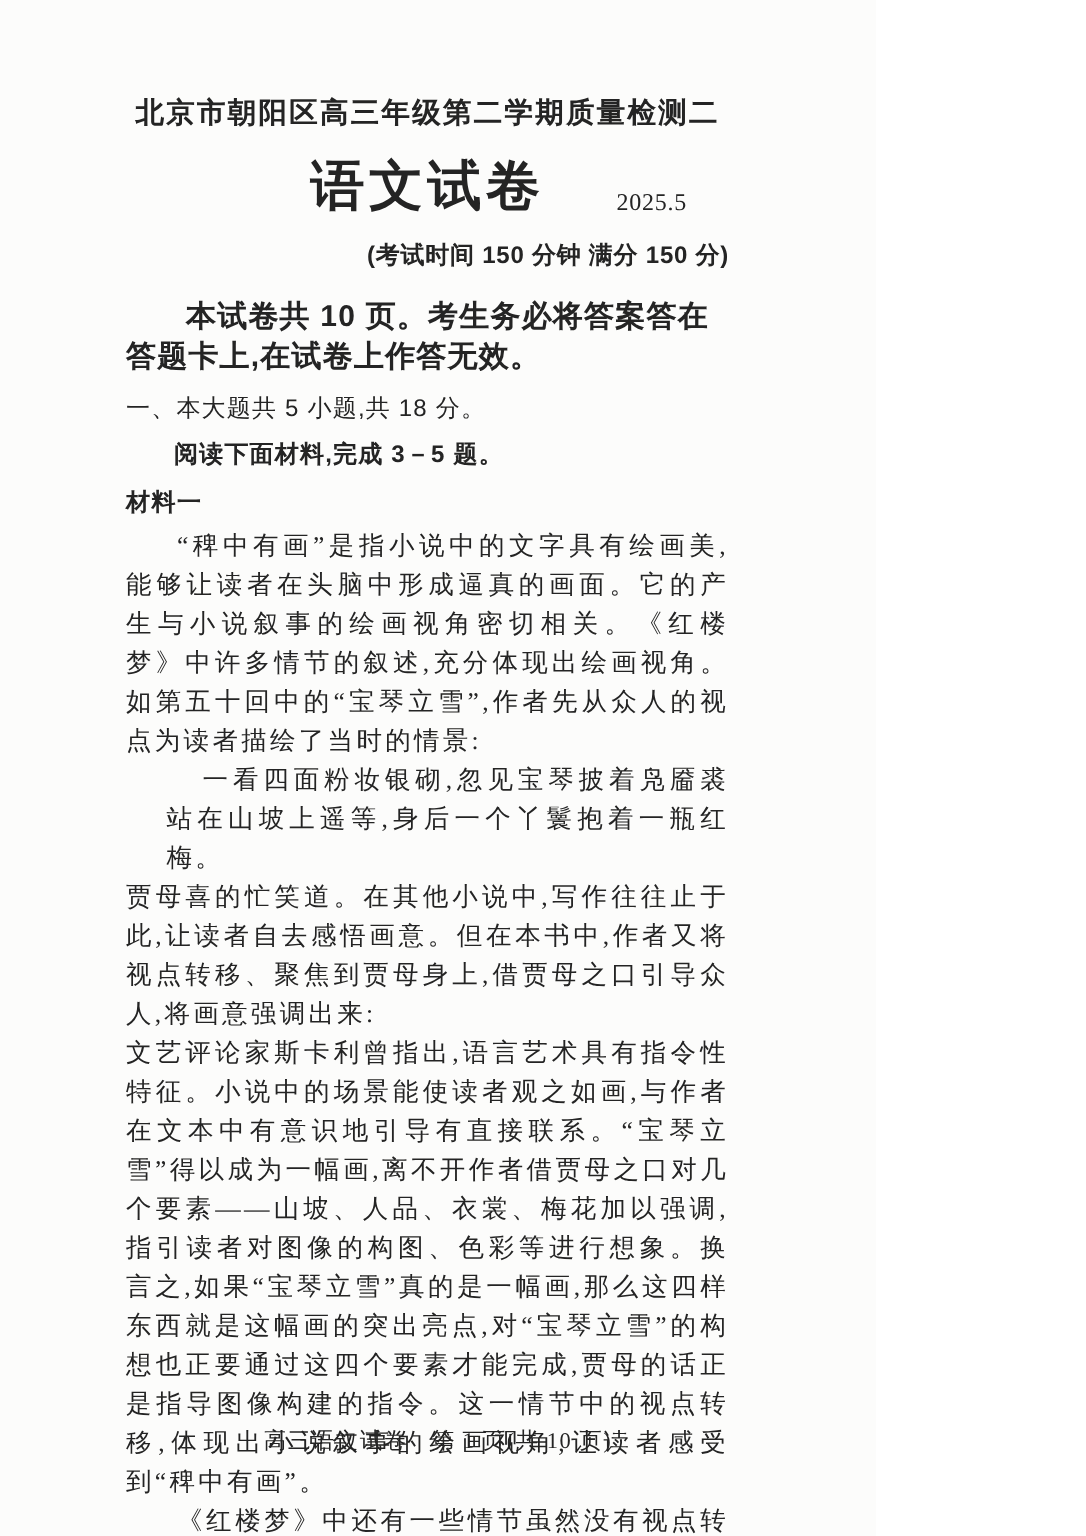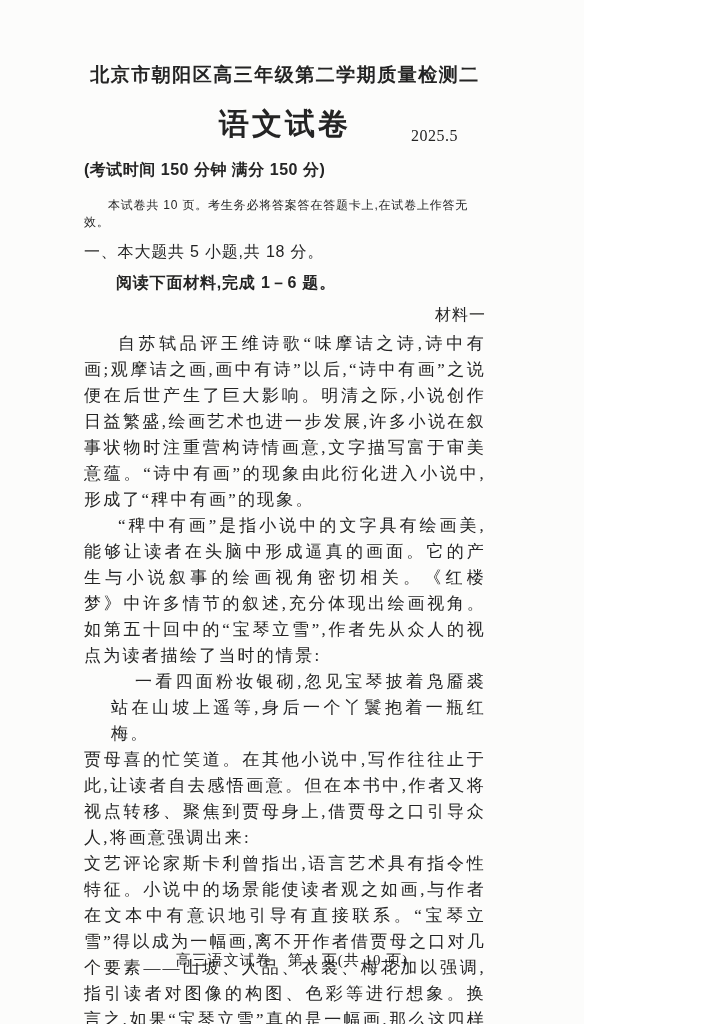--- a/index.html
+++ b/index.html
@@ -22,64 +22,64 @@
     letter-spacing: 1.5px;
   }
   .title-row {
     position: relative;
     margin-top: 17px;
     text-align: center;
     height: 38px;
   }
   .exam-title {
     font-weight: 700;
-    font-size: 30px;
+    font-size: 36px;
     letter-spacing: 3px;
     display: inline-block;
     line-height: 38px;
   }
   .exam-date {
     position: absolute;
     right: 28px;
     bottom: -2px;
     font-size: 16px;
     font-weight: 400;
     letter-spacing: 0.5px;
   }
   .exam-info {
     margin-top: 17px;
-    text-align: left;
+    text-align: right;
     font-weight: 700;
     font-size: 16px;
     letter-spacing: 0.5px;
   }
   .notice {
     margin-top: 16px;
-    font-weight: 400;
-    font-size: 12px;
+    font-weight: 700;
+    font-size: 20px;
     text-indent: 2em;
     letter-spacing: 0.8px;
   }
   .section-heading {
     margin-top: 11px;
     font-weight: 400;
     font-size: 16px;
     letter-spacing: 0.8px;
   }
   .instruction {
     margin-top: 10px;
     font-weight: 700;
     font-size: 16px;
     text-indent: 2em;
     letter-spacing: 0.8px;
   }
   .material-heading {
     margin-top: 11px;
-    text-align: right;
-    font-weight: 400;
+    text-align: left;
+    font-weight: 700;
     font-size: 16px;
     letter-spacing: 1px;
   }
   .material { margin-top: 5px; }
   .material p {
     font-size: 17px;
     line-height: 26px;
     letter-spacing: 2.2px;
     text-align: justify;
   }
@@ -106,26 +106,25 @@
     <span class="exam-title sans">语文试卷</span>
     <span class="exam-date">2025.5</span>
   </div>
 
   <div class="exam-info sans">(考试时间 150 分钟  满分 150 分)</div>
 
   <div class="notice sans">本试卷共 10 页。考生务必将答案答在答题卡上,在试卷上作答无效。</div>
 
   <div class="section-heading sans">一、本大题共 5 小题,共 18 分。</div>
 
-  <div class="instruction sans">阅读下面材料,完成 1－6 题。</div>
+  <div class="instruction sans">阅读下面材料,完成 3－5 题。</div>
 
   <div class="material-heading sans">材料一</div>
 
   <div class="material">
-    <p class="indent">自苏轼品评王维诗歌“味摩诘之诗,诗中有画;观摩诘之画,画中有诗”以后,“诗中有画”之说便在后世产生了巨大影响。明清之际,小说创作日益繁盛,绘画艺术也进一步发展,许多小说在叙事状物时注重营构诗情画意,文字描写富于审美意蕴。“诗中有画”的现象由此衍化进入小说中,形成了“稗中有画”的现象。</p>
     <p class="indent">“稗中有画”是指小说中的文字具有绘画美,能够让读者在头脑中形成逼真的画面。它的产生与小说叙事的绘画视角密切相关。《红楼梦》中许多情节的叙述,充分体现出绘画视角。如第五十回中的“宝琴立雪”,作者先从众人的视点为读者描绘了当时的情景:</p>
     <p class="quote">一看四面粉妆银砌,忽见宝琴披着凫靥裘站在山坡上遥等,身后一个丫鬟抱着一瓶红梅。</p>
     <p class="flush">贾母喜的忙笑道。在其他小说中,写作往往止于此,让读者自去感悟画意。但在本书中,作者又将视点转移、聚焦到贾母身上,借贾母之口引导众人,将画意强调出来:</p>
     <p class="flush">文艺评论家斯卡利曾指出,语言艺术具有指令性特征。小说中的场景能使读者观之如画,与作者在文本中有意识地引导有直接联系。“宝琴立雪”得以成为一幅画,离不开作者借贾母之口对几个要素——山坡、人品、衣裳、梅花加以强调,指引读者对图像的构图、色彩等进行想象。换言之,如果“宝琴立雪”真的是一幅画,那么这四样东西就是这幅画的突出亮点,对“宝琴立雪”的构想也正要通过这四个要素才能完成,贾母的话正是指导图像构建的指令。这一情节中的视点转移,体现出小说叙事的绘画视角,让读者感受到“稗中有画”。</p>
     <p class="indent">《红楼梦》中还有一些情节虽然没有视点转移,但受到了同题材绘画作品的影响,充满画意,也体现出小说叙事的绘画视角。太虚幻境中仙女奏乐的场景颇似五代阮郜的</p>
   </div>
 
   <div class="page-footer">高三语文试卷　第 1 页(共 10 页)</div>
 
 </div>

